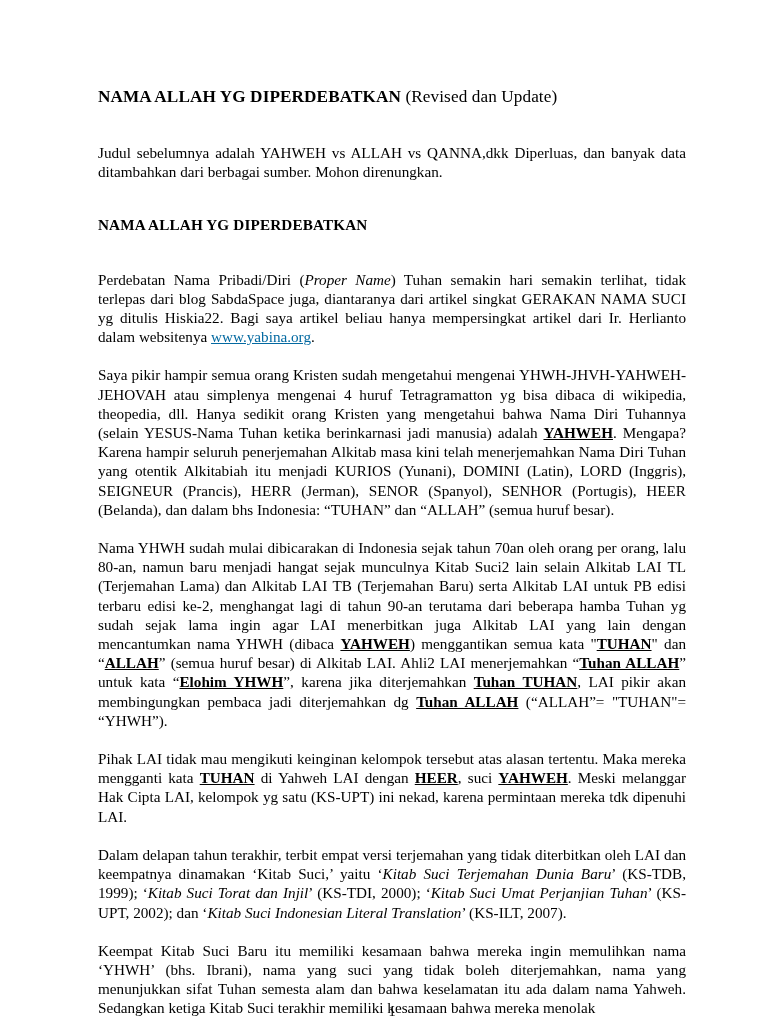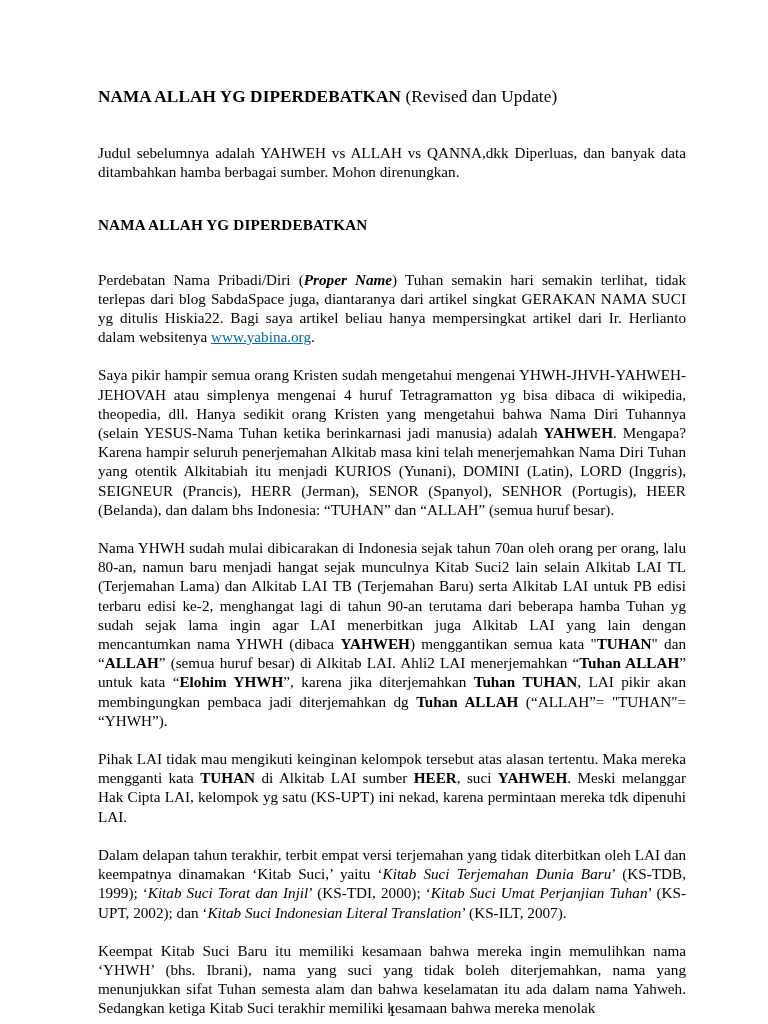--- a/index.html
+++ b/index.html
@@ -58,23 +58,23 @@
     margin: 0;
     margin-top: 19px;
     font-size: 15.2px;
     line-height: 19.2px;
     text-align: justify;
     text-justify: inter-word;
   }
   p.body-par.first-body {
     margin-top: 35px;
   }
-  b, .b { font-weight: bold; }
+  b, .b { font-weight: bold; text-decoration: underline; }
   i, .i { }
-  .bi { font-weight: bold; font-style: italic; }
+  .bi { font-weight: normal; font-style: italic; }
   a.ext-link {
     color: #0369a1;
     text-decoration: underline;
   }
   .page-number {
     position: absolute;
     left: 0;
     top: 1003px;
     width: 768px;
     text-align: center;
@@ -83,31 +83,31 @@
   }
 </style>
 </head>
 <body>
 
 <div class="page">
   <div class="content">
 
     <div class="doc-title"><span class="strong">NAMA ALLAH YG DIPERDEBATKAN</span><span> (Revised dan Update)</span></div>
 
-    <div class="intro">Judul sebelumnya adalah YAHWEH vs ALLAH vs QANNA,dkk Diperluas, dan banyak data ditambahkan hamba berbagai sumber. Mohon direnungkan.</div>
+    <div class="intro">Judul sebelumnya adalah YAHWEH vs ALLAH vs QANNA,dkk Diperluas, dan banyak data ditambahkan dari berbagai sumber. Mohon direnungkan.</div>
 
     <div class="section-head">NAMA ALLAH YG DIPERDEBATKAN</div>
 
     <p class="body-par first-body"><span>Perdebatan Nama Pribadi/Diri (</span><span class="bi">Proper Name</span><span>) Tuhan semakin hari semakin terlihat, tidak terlepas dari blog SabdaSpace juga, diantaranya dari artikel singkat GERAKAN NAMA SUCI yg ditulis Hiskia22. Bagi saya artikel beliau hanya mempersingkat artikel dari Ir. Herlianto dalam websitenya </span><a class="ext-link" href="#">www.yabina.org</a><span>.</span></p>
 
     <p class="body-par"><span>Saya pikir hampir semua orang Kristen sudah mengetahui mengenai YHWH-JHVH-YAHWEH-JEHOVAH atau simplenya mengenai 4 huruf Tetragramatton yg bisa dibaca di wikipedia, theopedia, dll. Hanya sedikit orang Kristen yang mengetahui bahwa Nama Diri Tuhannya (selain YESUS-Nama Tuhan ketika berinkarnasi jadi manusia) adalah </span><b>YAHWEH</b><span>. Mengapa? Karena hampir seluruh penerjemahan Alkitab masa kini telah menerjemahkan Nama Diri Tuhan yang otentik Alkitabiah itu menjadi KURIOS (Yunani), DOMINI (Latin), LORD (Inggris), SEIGNEUR (Prancis), HERR (Jerman), SENOR (Spanyol), SENHOR (Portugis), HEER (Belanda), dan dalam bhs Indonesia: “TUHAN” dan “ALLAH” (semua huruf besar).</span></p>
 
     <p class="body-par"><span>Nama YHWH sudah mulai dibicarakan di Indonesia sejak tahun 70an oleh orang per orang, lalu 80-an,  namun baru menjadi hangat sejak munculnya Kitab Suci2 lain selain Alkitab LAI TL (Terjemahan Lama) dan Alkitab LAI TB (Terjemahan Baru) serta Alkitab LAI untuk PB edisi terbaru edisi ke-2, menghangat lagi di tahun 90-an terutama dari beberapa hamba Tuhan yg sudah sejak lama ingin agar LAI menerbitkan juga Alkitab LAI yang lain dengan mencantumkan nama YHWH (dibaca </span><b>YAHWEH</b><span>) menggantikan semua kata "</span><b>TUHAN</b><span>" dan “</span><b>ALLAH</b><span>” (semua huruf besar) di Alkitab LAI. Ahli2 LAI menerjemahkan “</span><b>Tuhan ALLAH</b><span>” untuk kata “</span><b>Elohim YHWH</b><span>”,  karena jika diterjemahkan </span><b>Tuhan TUHAN</b><span>, LAI pikir akan membingungkan pembaca jadi diterjemahkan dg </span><b>Tuhan ALLAH</b><span> (“ALLAH”= "TUHAN"= “YHWH”).</span></p>
 
-    <p class="body-par"><span>Pihak LAI tidak mau mengikuti keinginan kelompok tersebut atas alasan tertentu. Maka mereka mengganti kata </span><b>TUHAN</b><span> di Alkitab LAI sumber </span><b>HEER</b><span>, suci </span><b>YAHWEH</b><span>. Meski melanggar Hak Cipta LAI, kelompok yg satu (KS-UPT) ini nekad, karena permintaan mereka tdk dipenuhi LAI.</span></p>
+    <p class="body-par"><span>Pihak LAI tidak mau mengikuti keinginan kelompok tersebut atas alasan tertentu. Maka mereka mengganti kata </span><b>TUHAN</b><span> di Yahweh LAI dengan </span><b>HEER</b><span>, suci </span><b>YAHWEH</b><span>. Meski melanggar Hak Cipta LAI, kelompok yg satu (KS-UPT) ini nekad, karena permintaan mereka tdk dipenuhi LAI.</span></p>
 
     <p class="body-par"><span>Dalam delapan tahun terakhir, terbit empat versi terjemahan yang tidak diterbitkan oleh LAI dan keempatnya dinamakan ‘Kitab Suci,’ yaitu ‘</span><i>Kitab Suci Terjemahan Dunia Baru</i><span>’ (KS-TDB, 1999); ‘</span><i>Kitab Suci Torat dan Injil</i><span>’ (KS-TDI, 2000); ‘</span><i>Kitab Suci Umat Perjanjian Tuhan</i><span>’ (KS-UPT, 2002); dan ‘</span><i>Kitab Suci Indonesian Literal Translation</i><span>’ (KS-ILT, 2007).</span></p>
 
     <p class="body-par">Keempat Kitab Suci Baru itu memiliki kesamaan bahwa mereka ingin memulihkan nama ‘YHWH’ (bhs. Ibrani), nama yang suci yang tidak boleh diterjemahkan, nama yang menunjukkan sifat Tuhan semesta alam dan bahwa keselamatan itu ada dalam nama Yahweh. Sedangkan ketiga Kitab Suci terakhir memiliki kesamaan bahwa mereka menolak</p>
 
   </div>
 
   <div class="page-number">1</div>
 </div>
 

